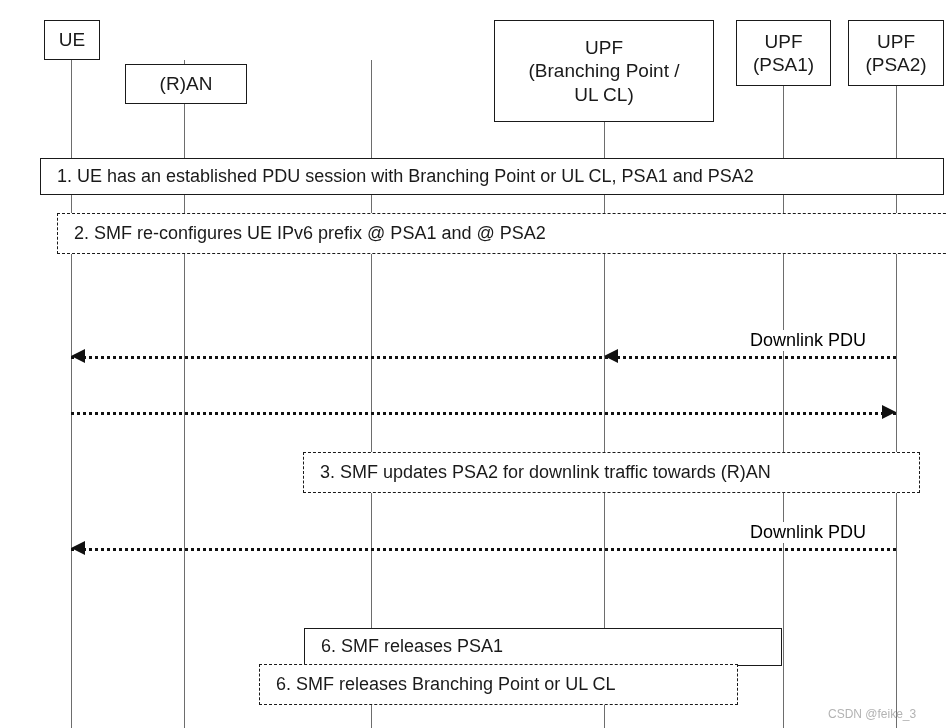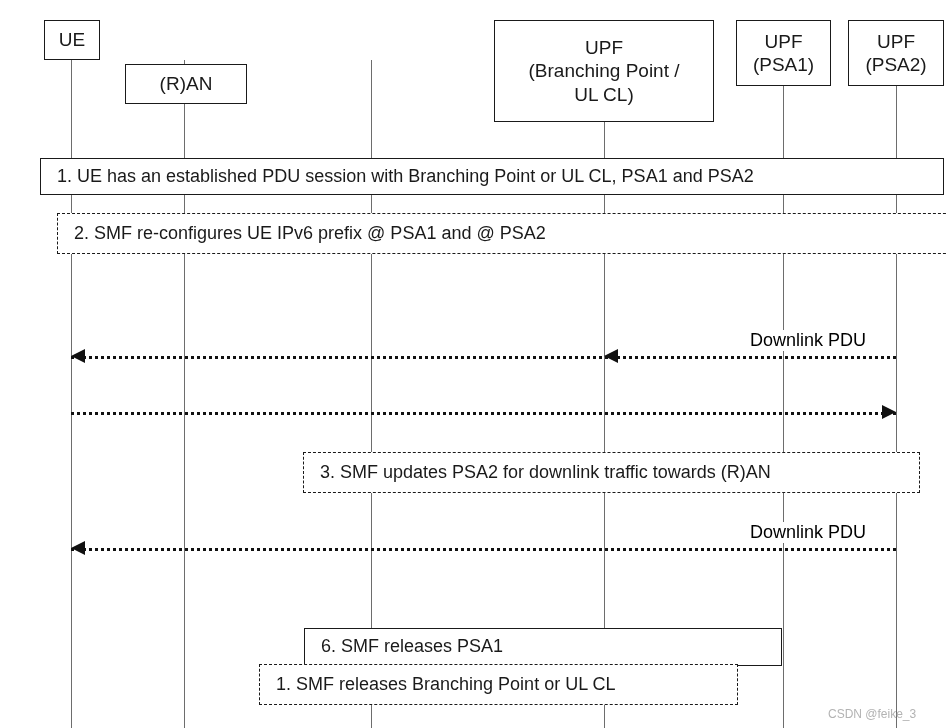--- a/index.html
+++ b/index.html
@@ -131,21 +131,21 @@
 (Branching Point /
 UL CL)</div>
     <div class="actor-box" style="left: 736px; top: 20px; width: 95px; height: 66px;">UPF
 (PSA1)</div>
     <div class="actor-box" style="left: 848px; top: 20px; width: 96px; height: 66px;">UPF
 (PSA2)</div>
     <div class="step-box solid" style="left: 40px; top: 158px; width: 904px; height: 37px;">1. UE has an established PDU session with Branching Point or UL CL, PSA1 and PSA2</div>
     <div class="step-box dashed" style="left: 57px; top: 213px; width: 939px; height: 41px;">2. SMF re-configures UE IPv6 prefix @ PSA1 and @ PSA2</div>
     <div class="step-box dashed" style="left: 303px; top: 452px; width: 617px; height: 41px;">3. SMF updates PSA2 for downlink traffic towards (R)AN</div>
     <div class="step-box solid" style="left: 304px; top: 583px; width: 478px; height: 38px; margin-top: 45px;">6. SMF releases PSA1</div>
-    <div class="step-box dashed" style="left: 259px; top: 664px; width: 479px; height: 41px;">1. SMF releases Branching Point or UL CL</div>
+    <div class="step-box dashed" style="left: 259px; top: 664px; width: 479px; height: 41px;">6. SMF releases Branching Point or UL CL</div>
     <div class="msg" style="left: 71px; top: 356px; width: 825px;">
       <div class="msg-line"></div>
       <div class="arrowhead left" style="left: 0px;"></div>
       <div class="arrowhead left" style="left: 533px;"></div>
     </div>
     <div class="msg-label" style="left: 748px; top: 330px;">Downlink PDU</div>
     <div class="msg" style="left: 71px; top: 412px; width: 825px;">
       <div class="msg-line"></div>
       <div class="arrowhead right" style="left: 811px;"></div>
     </div>

